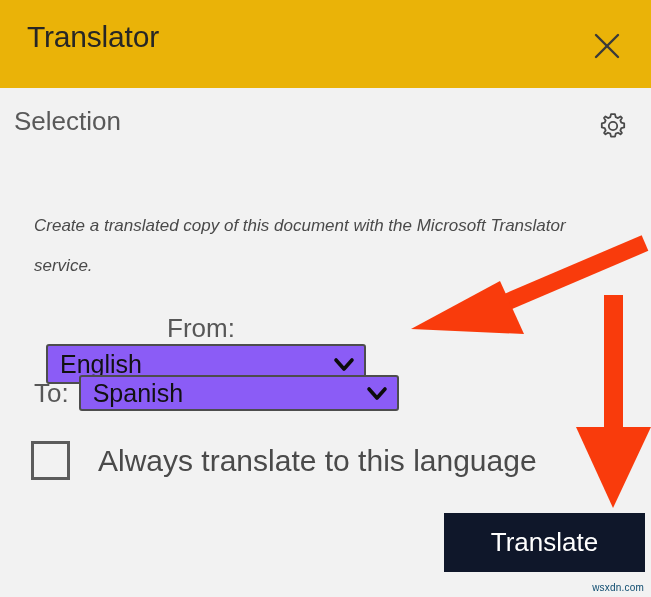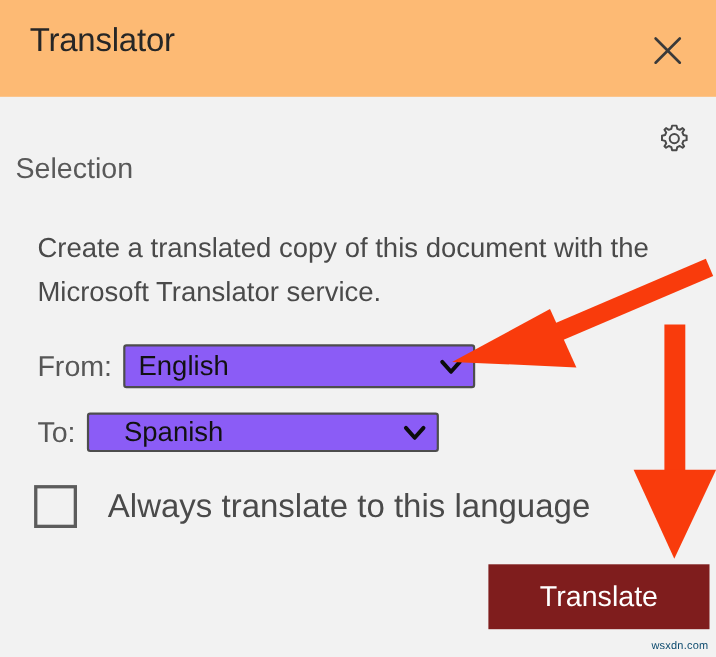--- a/index.html
+++ b/index.html
@@ -14,21 +14,21 @@
     overflow: hidden;
     position: relative;
   }
 
   
   #header {
     position: absolute;
     left: 0; top: 0;
     width: 651px;
     height: 88px;
-    background: #fdba74;
+    background: #eab308;
     box-sizing: border-box;
   }
   #panel-title {
     position: absolute;
     left: 27px;
     top: 20px;
     font-size: 30px;
     color: #262626;
     letter-spacing: -0.2px;
     white-space: nowrap;
@@ -55,21 +55,20 @@
     height: 82px;
   }
   .tab {
     position: absolute;
     top: 18px;
     font-size: 26px;
     color: #595959;
     white-space: nowrap;
     cursor: pointer;
     padding-bottom: 10px;
-    margin-top: 32px;
   }
   .tab.active {
     color: #262626;
     font-weight: 600;
   }
   .tab .tab-underline {
     position: absolute;
     left: 0;
     right: 0;
     bottom: 0;
@@ -91,52 +90,53 @@
     cursor: pointer;
   }
   #settings-button svg { display: block; }
 
   
   #description {
     position: absolute;
     left: 34px;
     top: 206px;
     width: 590px;
-    font-size: 25px;
+    font-size: 17px;
     line-height: 40px;
     color: #4a4a4a;
+    font-style: italic;
   }
 
   .field-row {
     position: absolute;
     display: flex;
     align-items: center;
   }
-  #from-row { left: 34px; top: 313px; }
+  #from-row { left: 46px; top: 313px; flex-direction: column; }
   #to-row   { left: 34px; top: 375px; }
 
   .field-label {
     font-size: 26px;
     color: #575757;
     margin-right: 10px;
     white-space: nowrap;
   }
 
   .select-box {
     position: relative;
     box-sizing: border-box;
     background: #8b5cf6;
     border: 2px solid #4d4d4d;
     border-radius: 3px;
     display: flex;
     align-items: center;
     cursor: pointer;
   }
   #from-select { width: 320px; height: 40px; }
-  #to-select   { width: 320px; height: 36px; padding-left: 20px; }
+  #to-select   { width: 320px; height: 36px; }
 
   .select-value {
     font-size: 25px;
     color: #111111;
     padding-left: 12px;
     white-space: nowrap;
     flex: 1;
   }
   .select-chevron {
     width: 40px;
@@ -170,21 +170,21 @@
     white-space: nowrap;
   }
 
   
   #translate-button {
     position: absolute;
     left: 444px;
     top: 513px;
     width: 201px;
     height: 59px;
-    background: #7f1d1d;
+    background: #0f172a;
     border: none;
     color: #ffffff;
     font-size: 26px;
     font-family: "Liberation Sans", sans-serif;
     cursor: pointer;
     display: flex;
     align-items: center;
     justify-content: center;
   }
 

